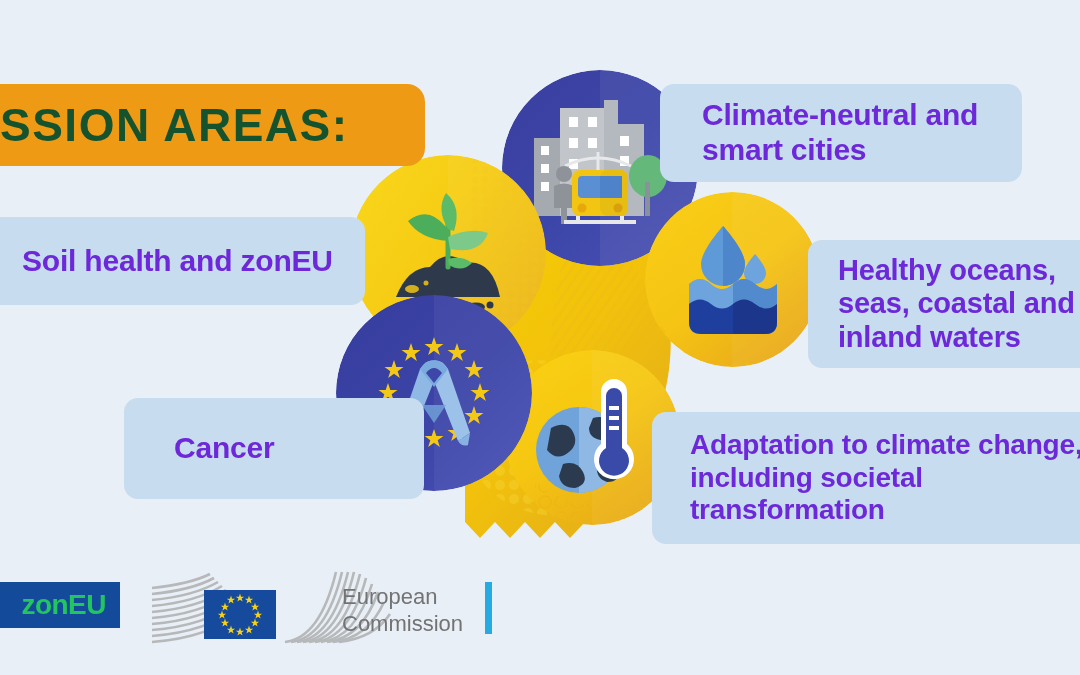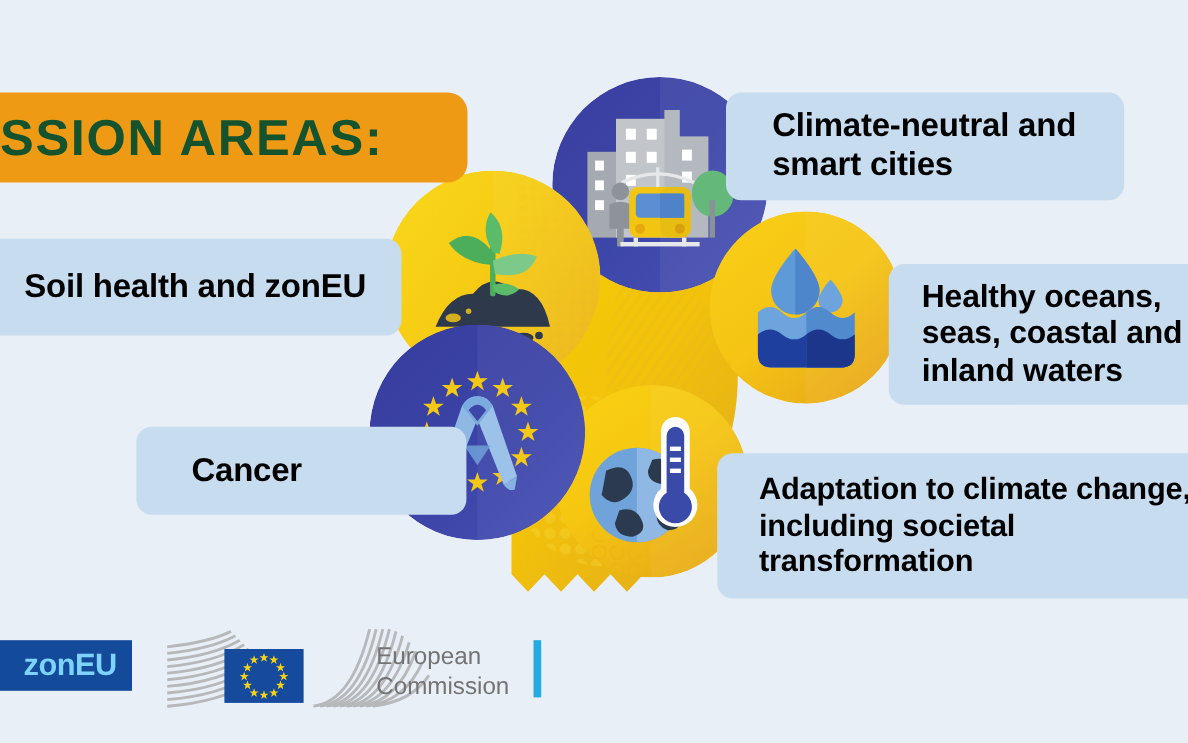--- a/index.html
+++ b/index.html
@@ -10,21 +10,21 @@
     position:relative;
   }
 
   
   #stage { position:absolute; inset:0; width:1080px; height:675px; overflow:hidden; }
 
   
   .pill {
     position:absolute;
     background:#c8dcef;
-    color:#000000;
+    color:#6d28d9;
     font-weight:bold;
     display:flex;
     align-items:center;
     line-height:1.16;
     letter-spacing:-0.2px;
   }
 
   #pill-cities {
     left:660px; top:84px; width:362px; height:98px;
     border-radius:14px;
@@ -40,21 +40,21 @@
     z-index:3;
   }
   #pill-oceans {
     left:808px; top:240px; width:300px; height:128px;
     border-radius:14px 0 0 14px;
     padding-left:30px;
     font-size:29px;
     z-index:3;
   }
   #pill-cancer {
-    left:124px; top:388px; width:300px; height:80px;
+    left:124px; top:398px; width:300px; height:101px;
     border-radius:14px;
     padding-left:50px;
     font-size:30px;
     z-index:3;
   }
   #pill-adapt {
     left:652px; top:412px; width:440px; height:132px;
     border-radius:14px 0 0 14px;
     padding-left:38px;
     font-size:28px;
@@ -91,21 +91,21 @@
   #footer { position:absolute; left:0; top:560px; width:1080px; height:115px; z-index:7; }
 
   #horizon-badge {
     position:absolute; left:-60px; top:22px;
     width:180px; height:46px;
     background:#134a9a;
     display:flex; align-items:center; justify-content:flex-end;
     padding-right:14px;
   }
   #horizon-badge span {
-    color:#7dd3fc; font-size:28px; font-weight:bold; letter-spacing:-0.5px;
+    color:#22c55e; font-size:28px; font-weight:bold; letter-spacing:-0.5px;
   }
 
   #ec-logo { position:absolute; left:150px; top:8px; width:360px; height:92px; }
   #ec-text {
     position:absolute; left:342px; top:24px;
     color:#737373; font-size:22px; line-height:1.22; font-weight:normal;
   }
   #ec-bar {
     position:absolute; left:485px; top:22px; width:7px; height:52px;
     background:#25aae1;

